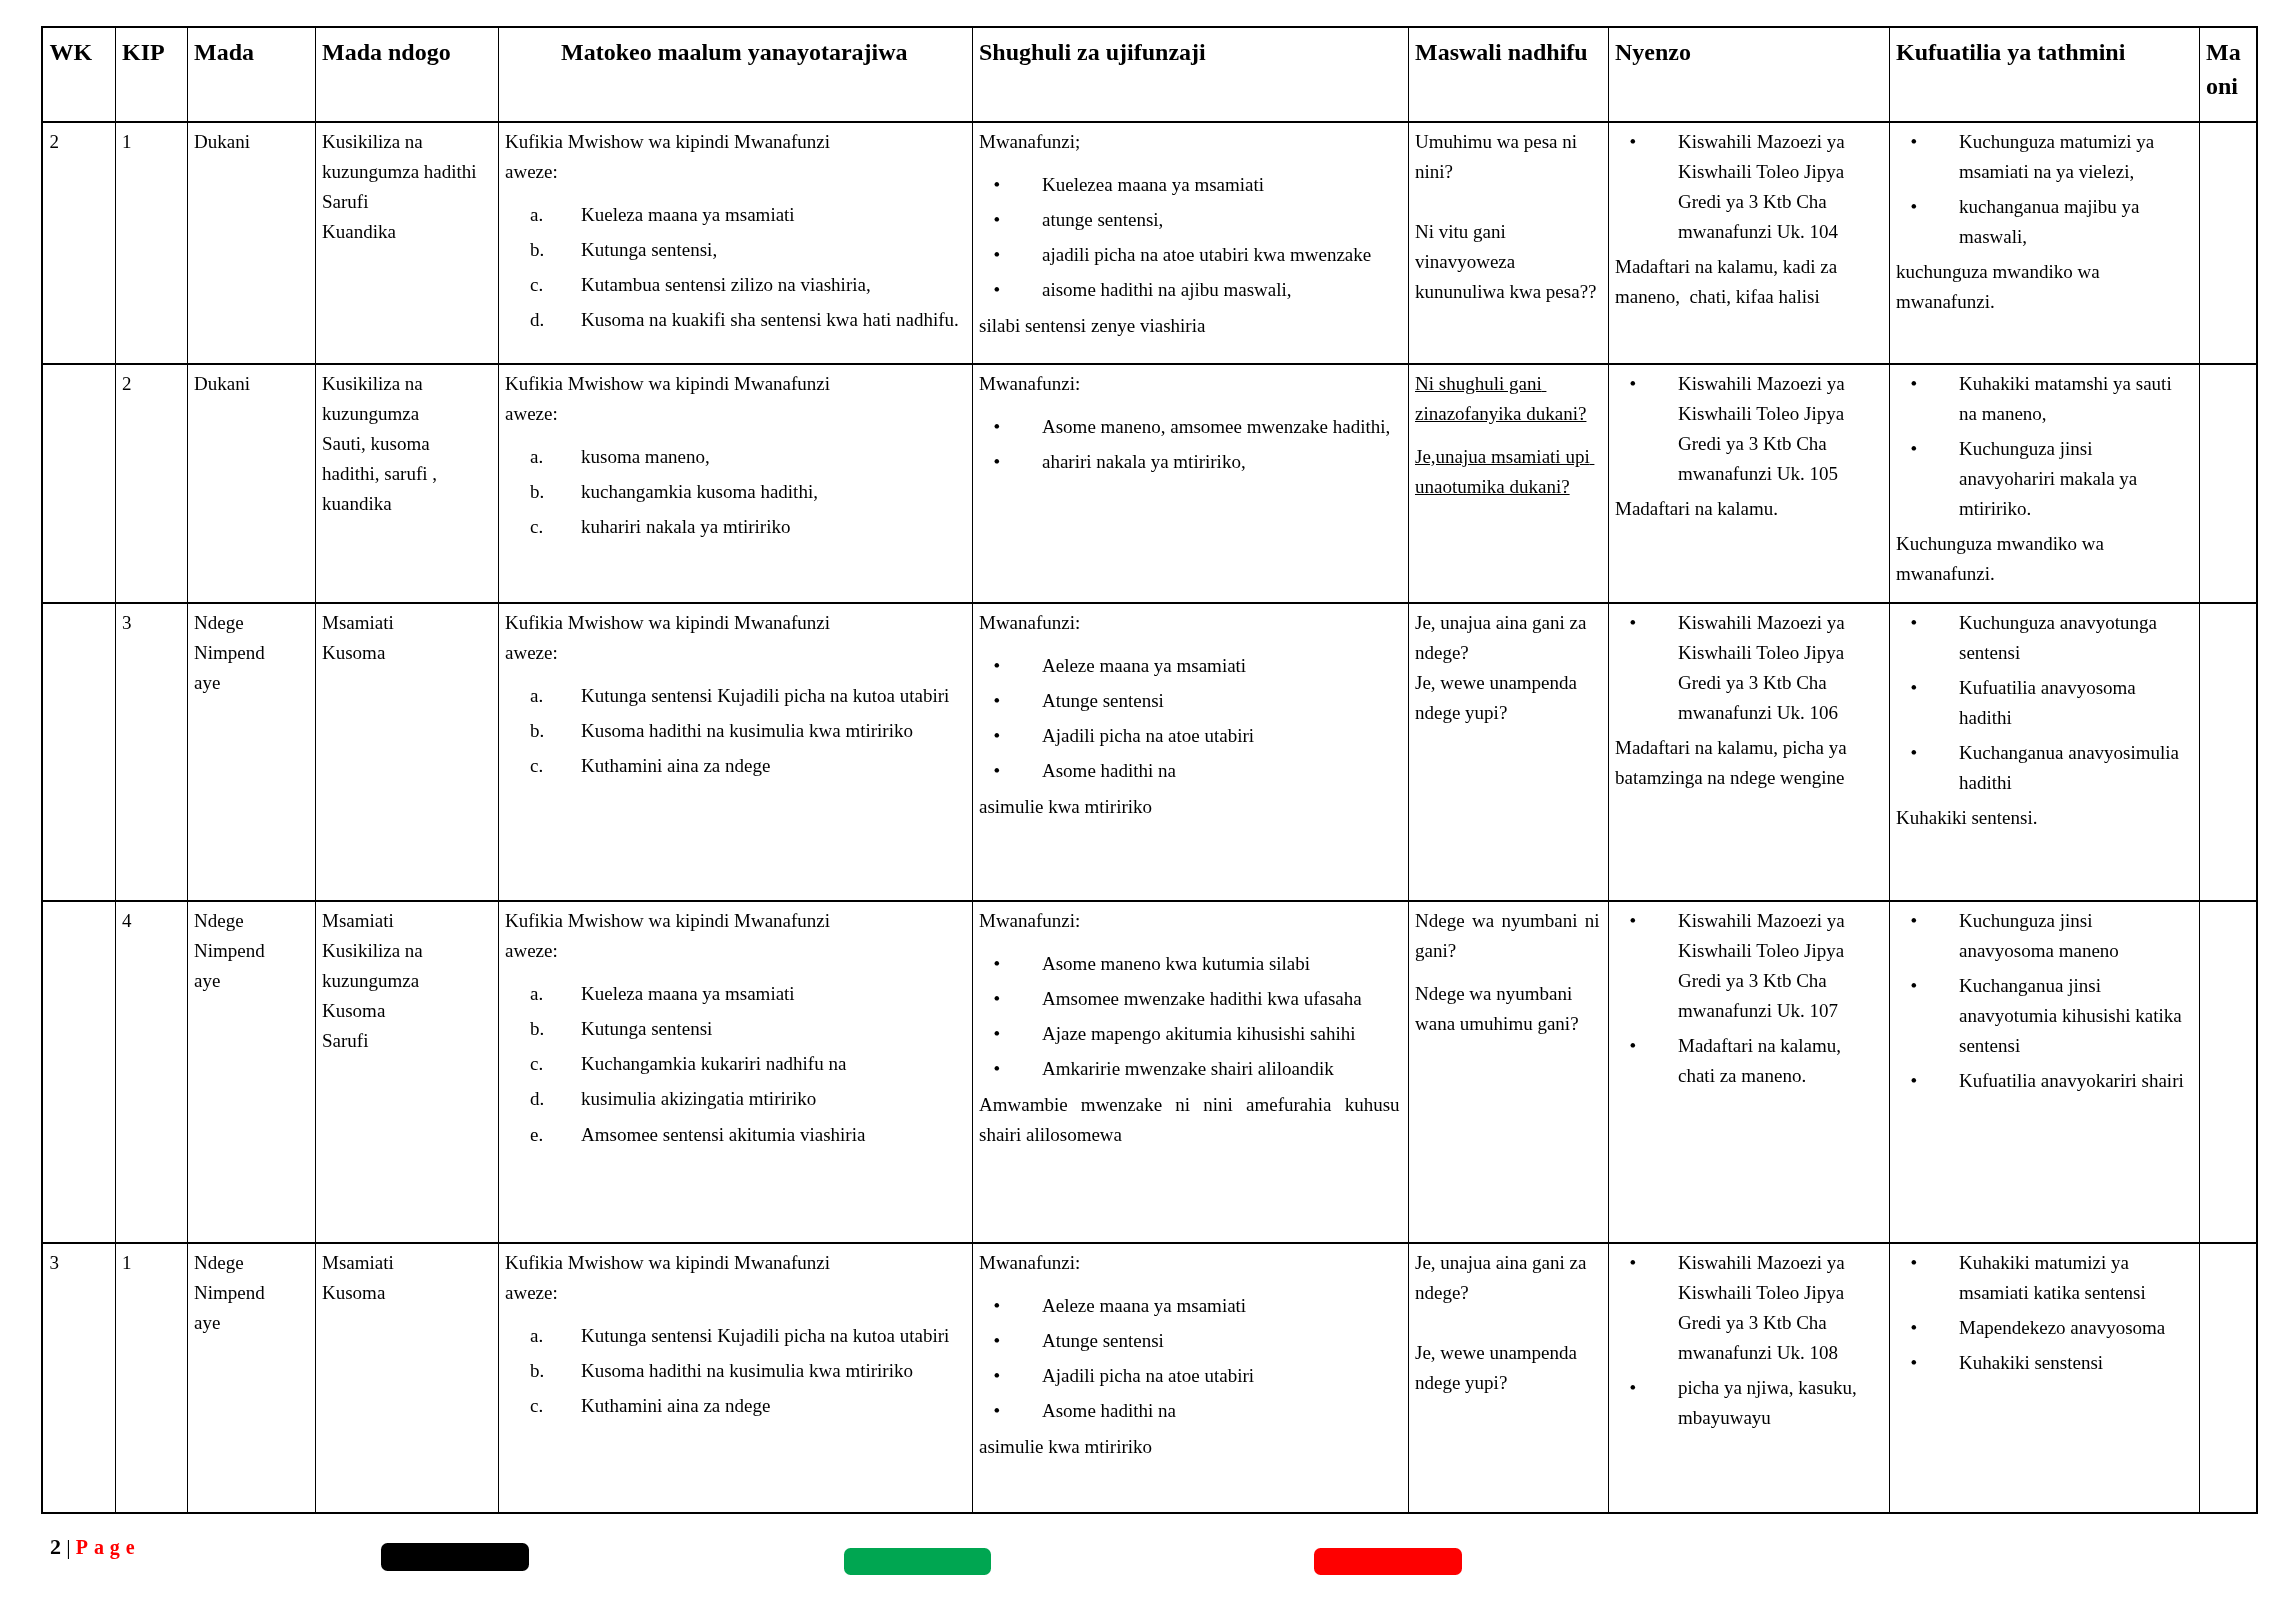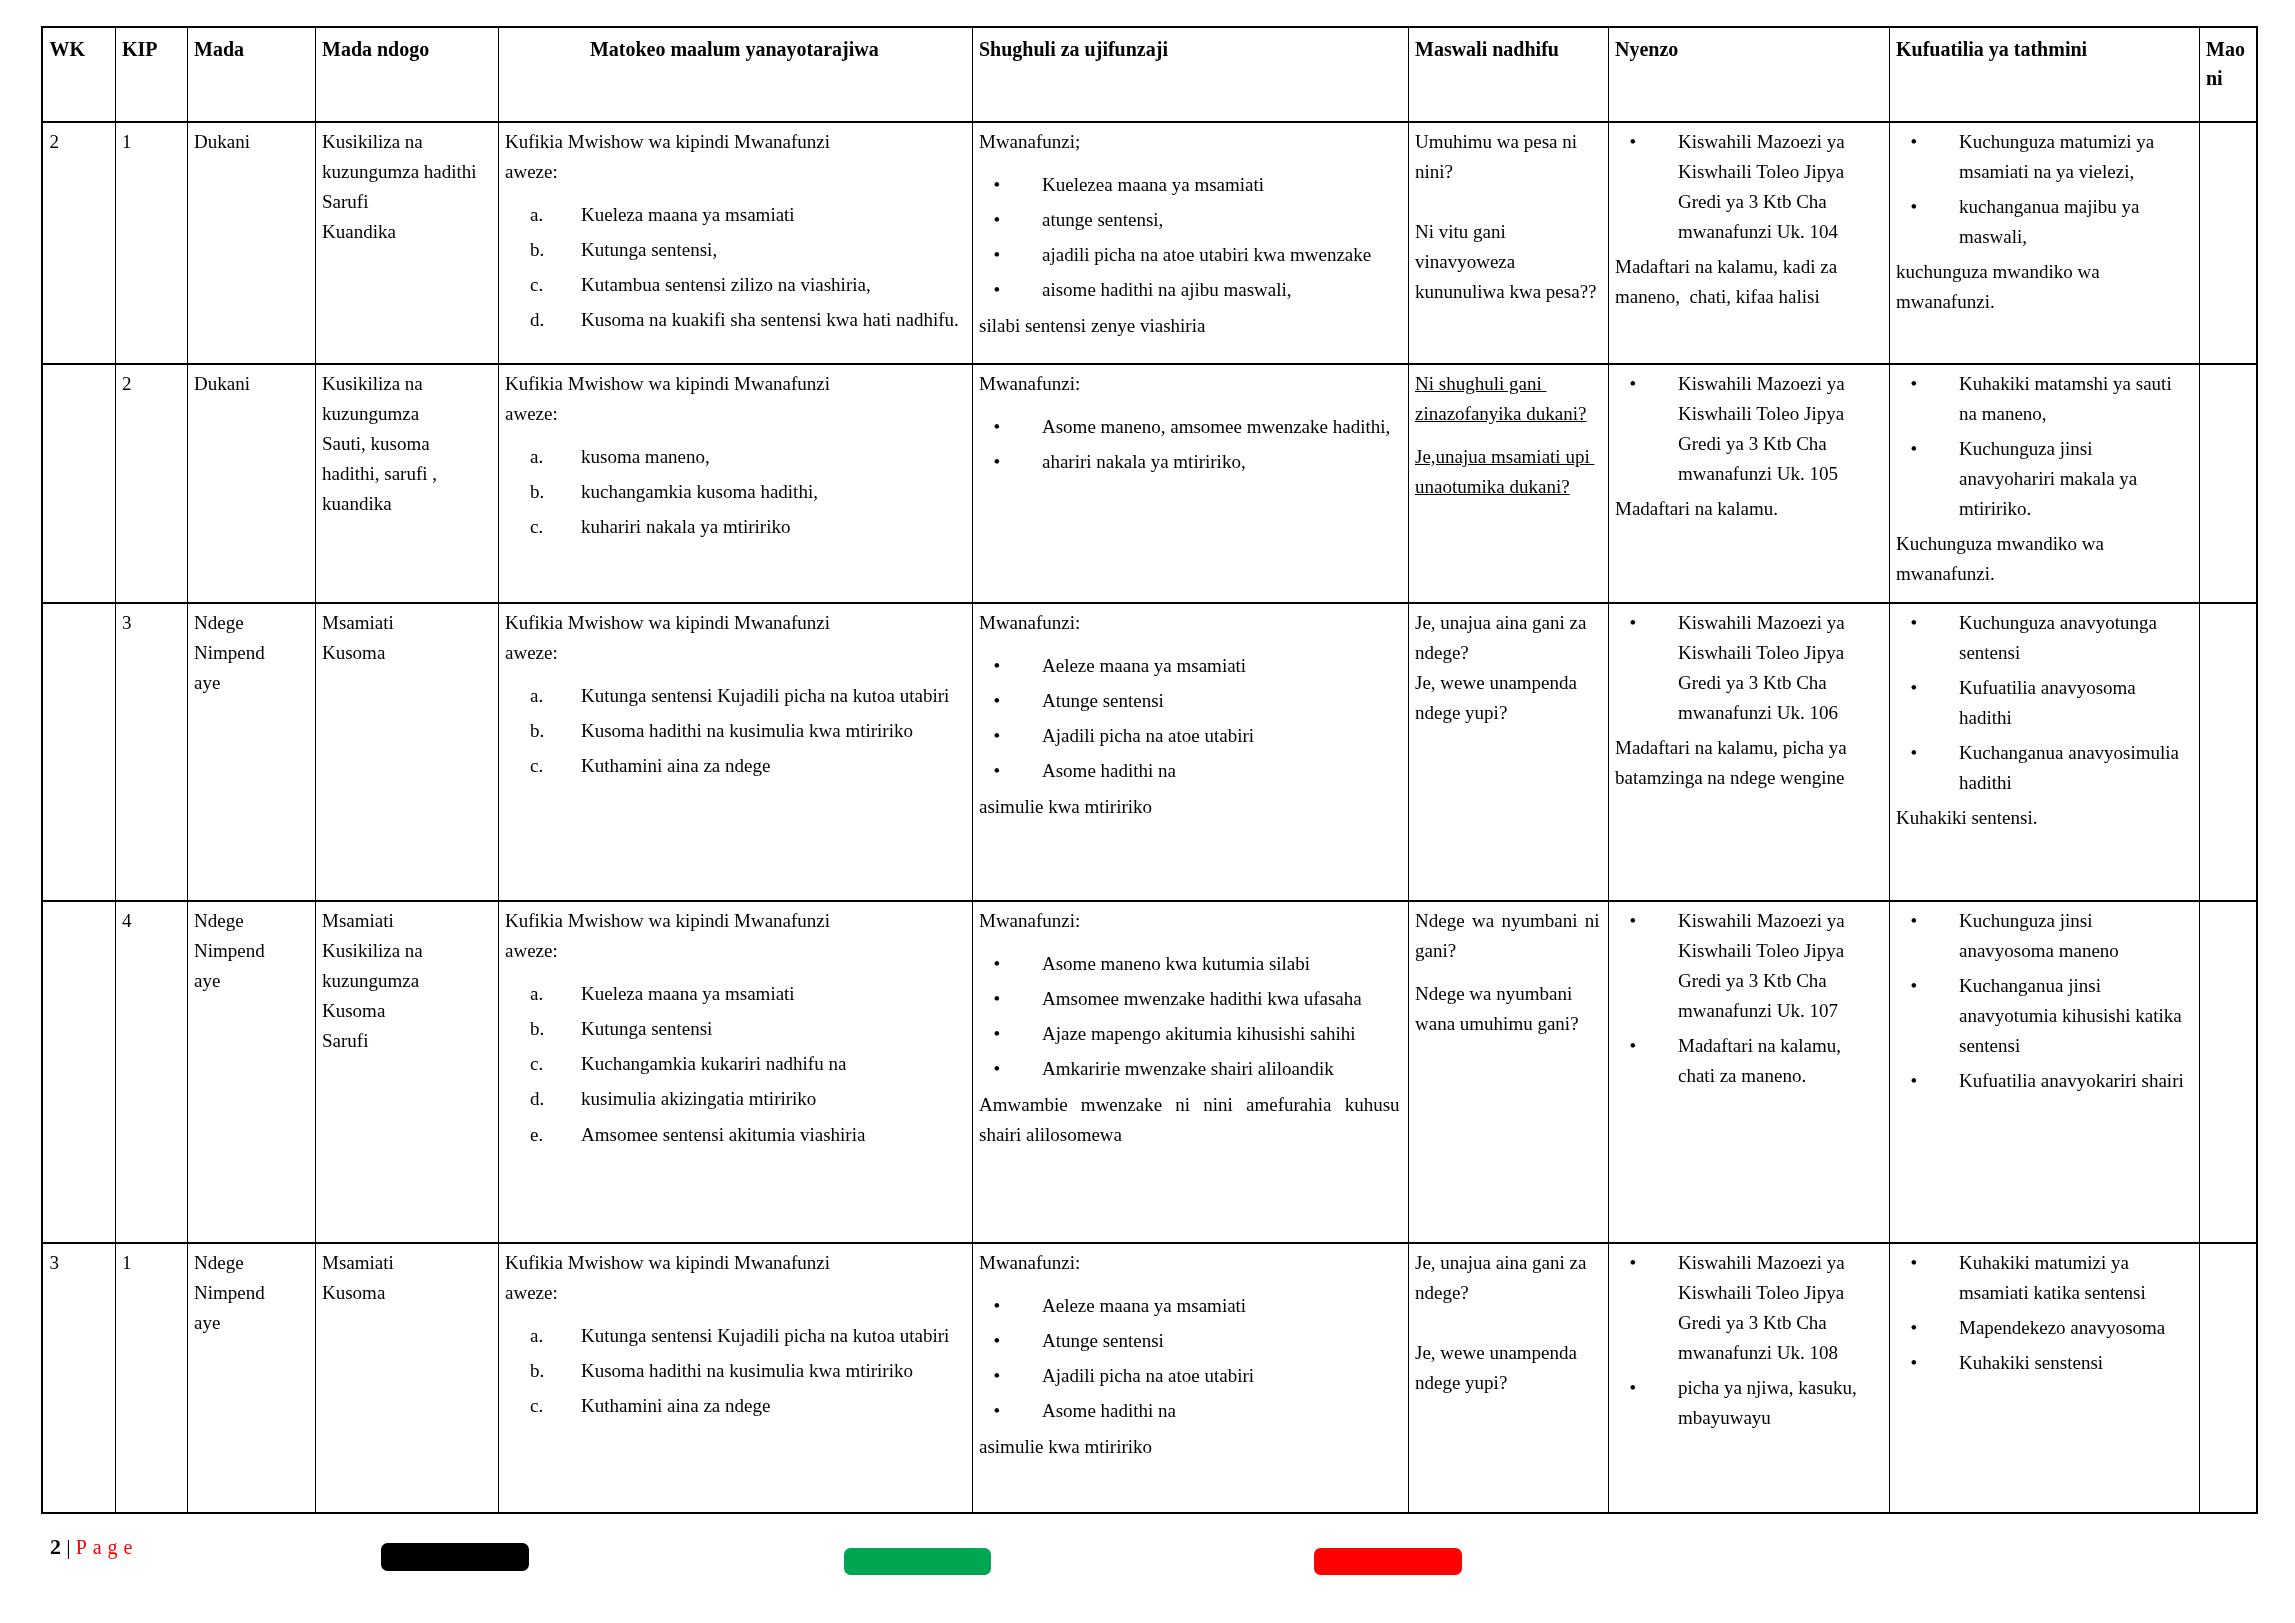--- a/index.html
+++ b/index.html
@@ -13,38 +13,38 @@
     position:absolute;left:41px;top:26px;width:2215px;
     border-collapse:collapse;table-layout:fixed;
     border:2.6px solid #000;
   }
   th,td{
     border:1.3px solid #000;border-top-width:2px;border-bottom-width:2px;
     vertical-align:top;padding:3.9px 7.9px 2.6px 6.5px;
     overflow:hidden;
   }
   th{
-    font-size:20px;font-weight:bold;text-align:left;line-height:1.45;
+    font-size:24px;font-weight:bold;text-align:left;line-height:1.45;
     overflow-wrap:anywhere;padding-top:6.5px;
   }
   td{font-size:19px;line-height:30px;}
   .cw{overflow:hidden;}
   .p{white-space:pre-wrap;margin:0 0 13px 0;}
   .p:last-child{margin-bottom:0;}
   .ul{margin:0 0 3.9px 0;}
   .li{position:relative;padding-left:63px;margin:0 0 5.2px 0;}
   .blt{position:absolute;left:14.4px;top:0;}
   .oli{position:relative;padding-left:76px;margin:0 0 5.2px 0;white-space:pre-wrap;}
   .om{position:absolute;left:25px;}
   .just{text-align:justify;}
   
   .pagemark{position:absolute;left:50px;top:1534px;font-size:22px;}
   .pg-num{font-weight:bold;color:#000;}
   .pg-sep{font-weight:normal;margin:0 5.2px;color:#000;}
-  .pg-word{font-weight:normal;letter-spacing:5.9px;font-size:20px;}
+  .pg-word{font-weight:bold;letter-spacing:5.9px;font-size:20px;}
   .bar{position:absolute;height:27.5px;border-radius:6.5px;}
   #bar-0{left:381px;top:1543px;width:148px;}
   #bar-1{left:844px;top:1548px;width:147px;height:27px;}
   #bar-2{left:1314px;top:1548px;width:148px;height:27px;}
 </style>
 </head>
 <body>
 
 <div class="page">
   <table class="scheme">

